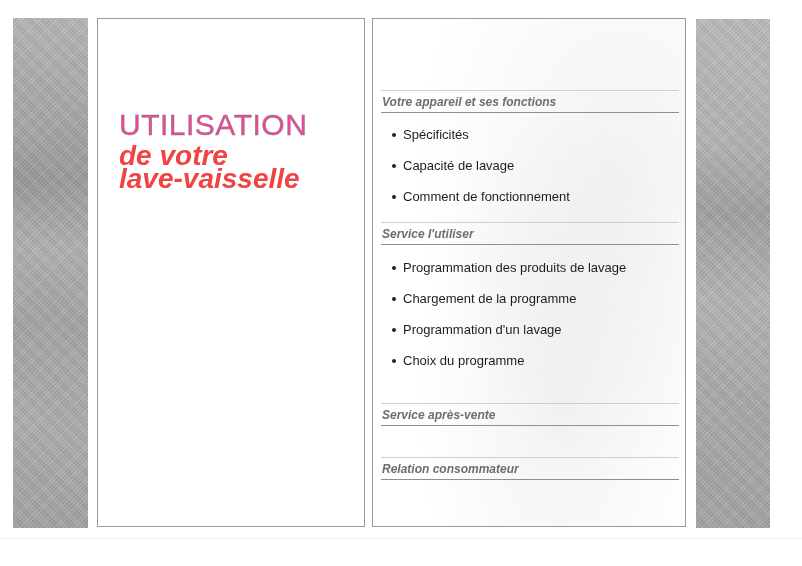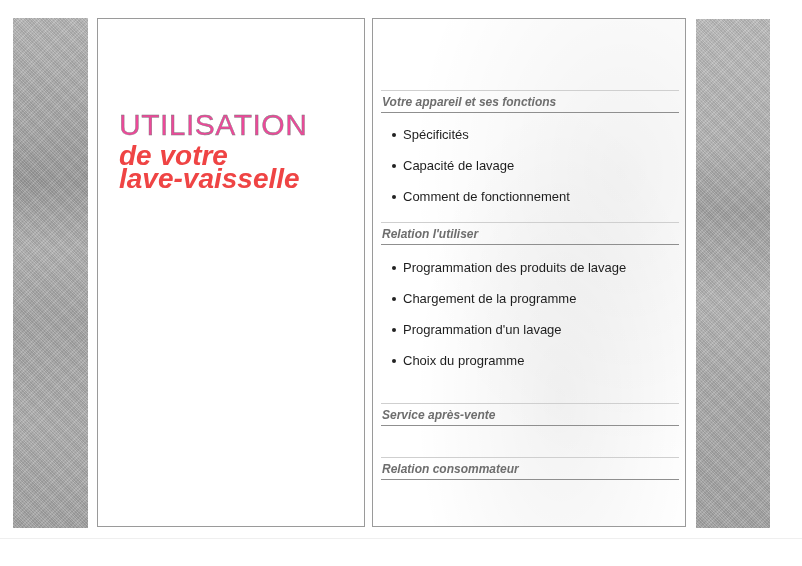--- a/index.html
+++ b/index.html
@@ -78,21 +78,21 @@
 </div>
 
 <div id="panel-right" class="panel">
   <div class="section-head" style="top:71px;">Votre appareil et ses fonctions</div>
   <ul class="bullets" style="top:108px;">
     <li><span class="dot"></span><span>Spécificités</span></li>
     <li><span class="dot"></span><span>Capacité de lavage</span></li>
     <li><span class="dot"></span><span>Comment de fonctionnement</span></li>
   </ul>
 
-  <div class="section-head" style="top:203px;">Relation l'utiliser</div>
+  <div class="section-head" style="top:203px;">Service l'utiliser</div>
   <ul class="bullets" style="top:241px;">
     <li><span class="dot"></span><span>Programmation des produits de lavage</span></li>
     <li><span class="dot"></span><span>Chargement de la programme</span></li>
     <li><span class="dot"></span><span>Programmation d'un lavage</span></li>
     <li><span class="dot"></span><span>Choix du programme</span></li>
   </ul>
 
   <div class="section-head" style="top:384px;">Service après-vente</div>
   <div class="section-head" style="top:438px;">Relation consommateur</div>
 </div>

